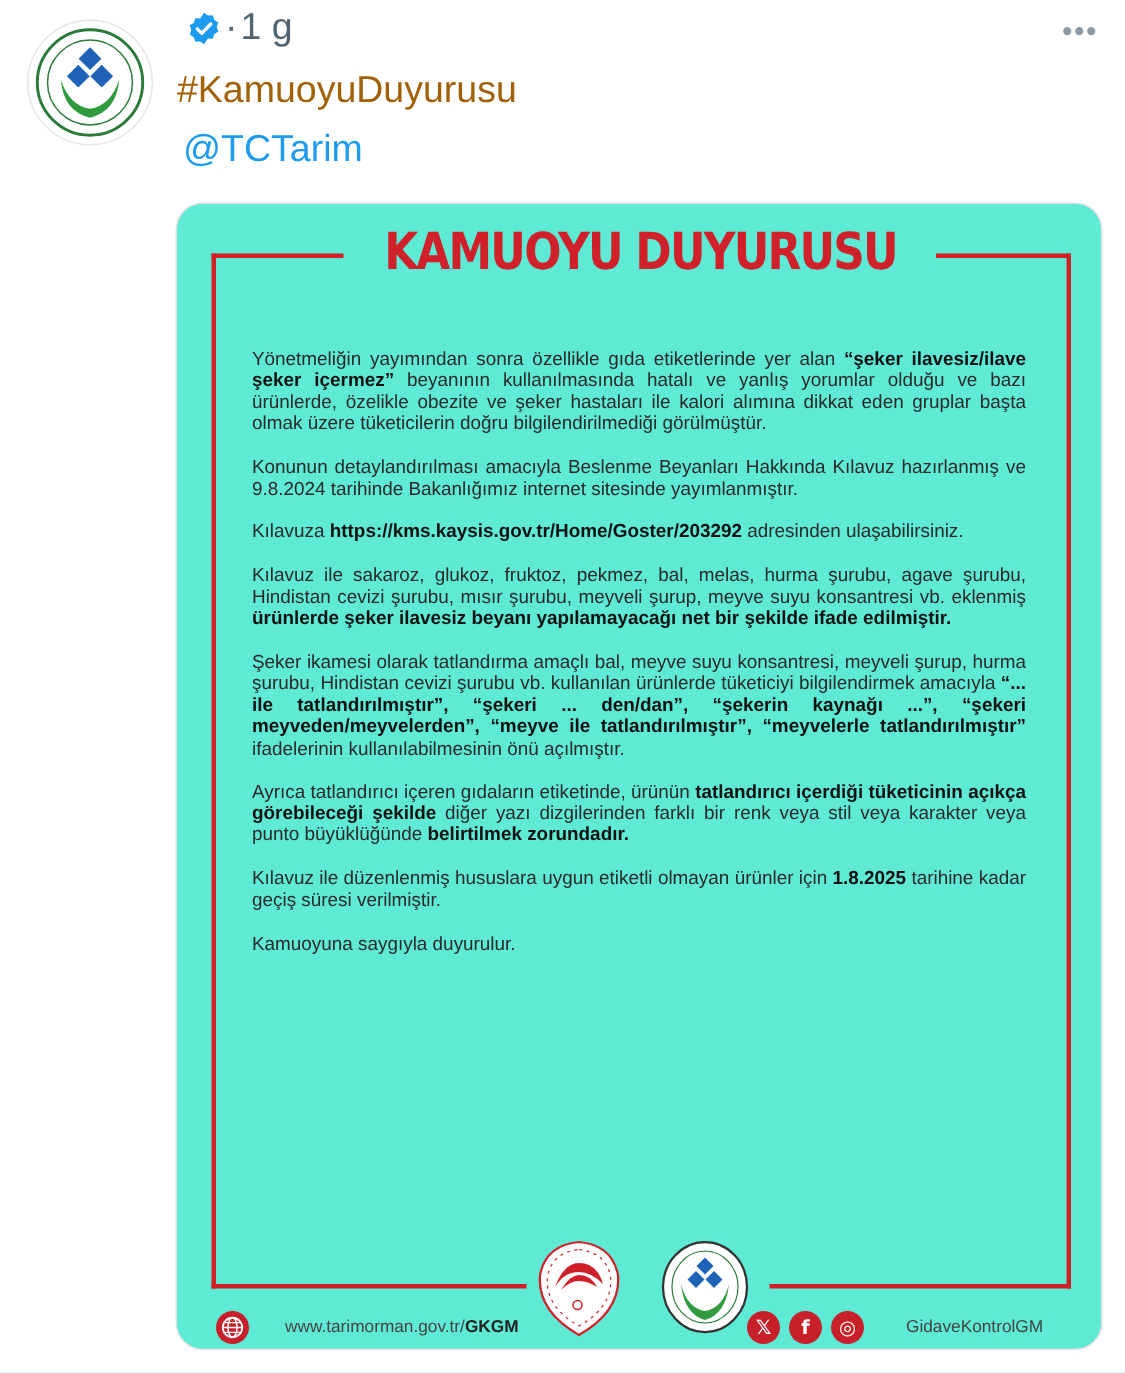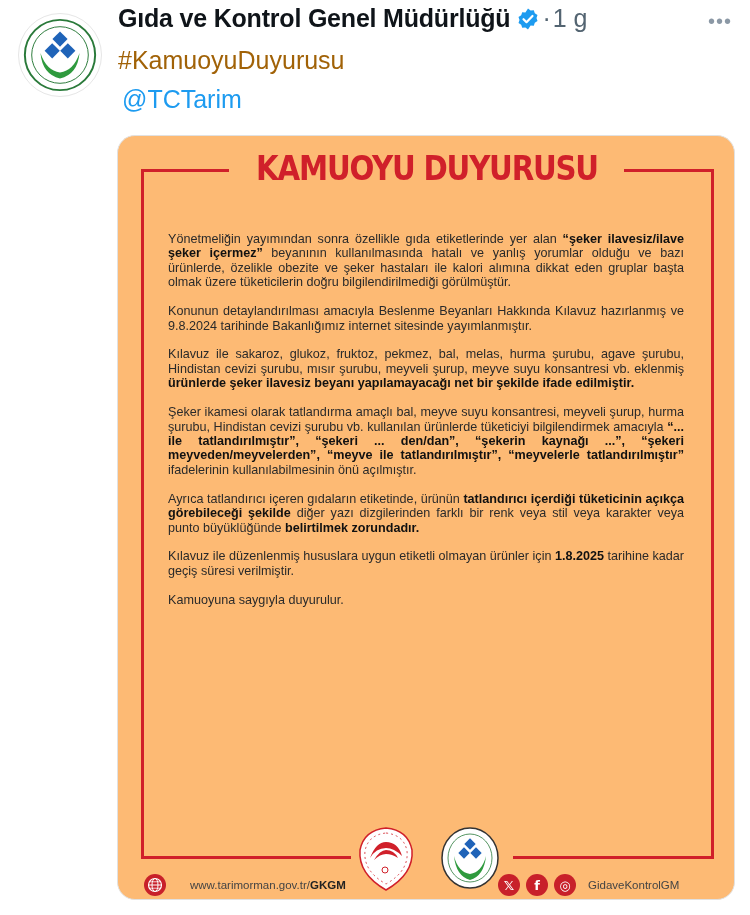--- a/index.html
+++ b/index.html
@@ -12,21 +12,21 @@
   .header-line { position: absolute; left: 118px; top: 4px; display: flex; align-items: center; white-space: nowrap; }
   .author-name { font-weight: 700; font-size: 25px; color: #0f1419; letter-spacing: -0.2px; }
   .verified { width: 24px; height: 24px; margin-left: 6px; }
   .dot-sep { font-size: 25px; color: #536471; margin-left: 2px; }
   .time { font-size: 25px; color: #536471; margin-left: 2px; text-align: right; }
   .more { position: absolute; right: 18px; top: 10px; font-size: 20px; color: #8b98a5; letter-spacing: 1px; }
 
   .hashtag { position: absolute; left: 118px; top: 46px; font-size: 25px; color: #a16207; }
   .mention { position: absolute; left: 122px; top: 85px; font-size: 25px; color: #1d9bf0; }
 
-  .card { position: absolute; left: 117px; top: 135px; width: 618px; height: 765px; border: 1px solid #e1e1e1; border-radius: 18px; background: #fdba74; overflow: hidden; }
+  .card { position: absolute; left: 117px; top: 135px; width: 618px; height: 765px; border: 1px solid #e1e1e1; border-radius: 18px; background: #5eead4; overflow: hidden; }
   .frame-top-left { position: absolute; left: 23px; top: 33px; width: 88px; height: 3px; background: #d0202a; }
   .frame-top-right { position: absolute; left: 506px; top: 33px; width: 90px; height: 3px; background: #d0202a; }
   .frame-left { position: absolute; left: 23px; top: 33px; width: 3px; height: 690px; background: #d0202a; }
   .frame-right { position: absolute; left: 593px; top: 33px; width: 3px; height: 690px; background: #d0202a; }
   .frame-bottom-left { position: absolute; left: 23px; top: 720px; width: 210px; height: 3px; background: #d0202a; }
   .frame-bottom-right { position: absolute; left: 395px; top: 720px; width: 201px; height: 3px; background: #d0202a; }
 
   .announce-title { position: absolute; left: 0; width: 618px; top: 12px; text-align: center; font-family: "DejaVu Sans", sans-serif; font-weight: 700; font-size: 34px; color: #d0202a; letter-spacing: -1.4px; transform: scaleX(0.86); }
   .subtitle { position: absolute; left: 0; width: 618px; top: 70px; text-align: center; font-weight: 700; font-size: 12.5px; color: #222; }
 
@@ -37,39 +37,38 @@
   .footer-web { position: absolute; left: 26px; top: 738px; display: flex; align-items: center; }
   .globe-icon { width: 22px; height: 22px; border-radius: 50%; background: #c8202a; display: flex; align-items: center; justify-content: center; }
   .web-text { margin-left: 24px; font-size: 11.5px; color: #444; }
   .web-text b { color: #222; }
 
   .seal-ministry { position: absolute; left: 238px; top: 690px; width: 60px; height: 66px; }
   .seal-gkgm { position: absolute; left: 322px; top: 690px; width: 60px; height: 64px; }
 
   .footer-social { position: absolute; left: 380px; top: 738px; display: flex; align-items: center; }
   .soc { width: 22px; height: 22px; border-radius: 50%; background: #c8202a; color: #fff; font-weight: 700; font-size: 13px; display: flex; align-items: center; justify-content: center; margin-right: 6px; font-family: "DejaVu Sans", sans-serif; }
-  .social-handle { margin-left: 6px; font-size: 11.5px; color: #444; }
+  .social-handle { margin-left: 22px; font-size: 11.5px; color: #444; }
 </style>
 </head>
 <body>
 
 <div>
   <div class="avatar">
     <svg viewBox="0 0 84 84">
       <circle cx="42" cy="42" r="36" fill="#fff" stroke="#2a7a3a" stroke-width="2"></circle>
       <circle cx="42" cy="42" r="29" fill="none" stroke="#2a7a3a" stroke-width="1"></circle>
       <path d="M22 40 Q24 62 42 66 Q60 62 62 40 Q56 58 42 60 Q28 58 22 40 Z" fill="#2f9a3e"></path>
       <rect x="37" y="20" width="11" height="11" fill="#1f63b8" transform="rotate(45 42 25)"></rect>
       <rect x="29" y="32" width="11" height="11" fill="#1f63b8" transform="rotate(45 34 37)"></rect>
       <rect x="45" y="32" width="11" height="11" fill="#1f63b8" transform="rotate(45 50 37)"></rect>
     </svg>
   </div>
 
   <div class="header-line">
-    <span class="author-name">Gıda ve Kontrol Genel Müdürlüğü</span>
     <svg class="verified" viewBox="0 0 24 24">
       <path d="M12 1.5l2.6 1.9 3.2-.2 1 3 2.7 1.8-1 3 1 3-2.7 1.8-1 3-3.2-.2L12 22.5l-2.6-1.9-3.2.2-1-3-2.7-1.8 1-3-1-3 2.7-1.8 1-3 3.2.2z" fill="#1d9bf0"></path>
       <path d="M7.5 12.2l3 3 6-6.2" fill="none" stroke="#fff" stroke-width="2.2" stroke-linecap="round" stroke-linejoin="round"></path>
     </svg>
     <span class="dot-sep">·</span>
     <span class="time">1 g</span>
   </div>
   <span class="more">•••</span>
 
   <div class="hashtag">#KamuoyuDuyurusu</div>
@@ -81,20 +80,21 @@
     <div class="frame-left"></div>
     <div class="frame-right"></div>
     <div class="frame-bottom-left"></div>
     <div class="frame-bottom-right"></div>
 
     <div class="announce-title">KAMUOYU DUYURUSU</div>
 
     <div class="body-text" id="body-text">
         <p><span>Yönetmeliğin yayımından sonra özellikle gıda etiketlerinde yer alan </span><b>“şeker ilavesiz/ilave şeker içermez”</b><span> beyanının kullanılmasında hatalı ve yanlış yorumlar olduğu ve bazı ürünlerde, özelikle obezite ve şeker hastaları ile kalori alımına dikkat eden gruplar başta olmak üzere tüketicilerin doğru bilgilendirilmediği görülmüştür.</span></p>
         <p><span>Konunun detaylandırılması amacıyla Beslenme Beyanları Hakkında Kılavuz hazırlanmış ve 9.8.2024 tarihinde Bakanlığımız internet sitesinde yayımlanmıştır.</span></p>
+        <p><span>Kılavuza </span><b>https://kms.kaysis.gov.tr/Home/Goster/203292</b><span> adresinden ulaşabilirsiniz.</span></p>
         <p><span>Kılavuz ile sakaroz, glukoz, fruktoz, pekmez, bal, melas, hurma şurubu, agave şurubu, Hindistan cevizi şurubu, mısır şurubu, meyveli şurup, meyve suyu konsantresi vb. eklenmiş </span><b>ürünlerde şeker ilavesiz beyanı yapılamayacağı net bir şekilde ifade edilmiştir.</b></p>
         <p><span>Şeker ikamesi olarak tatlandırma amaçlı bal, meyve suyu konsantresi, meyveli şurup, hurma şurubu, Hindistan cevizi şurubu vb. kullanılan ürünlerde tüketiciyi bilgilendirmek amacıyla </span><b>“... ile tatlandırılmıştır”, “şekeri ... den/dan”, “şekerin kaynağı ...”, “şekeri meyveden/meyvelerden”, “meyve ile tatlandırılmıştır”, “meyvelerle tatlandırılmıştır”</b><span> ifadelerinin kullanılabilmesinin önü açılmıştır.</span></p>
         <p><span>Ayrıca tatlandırıcı içeren gıdaların etiketinde, ürünün </span><b>tatlandırıcı içerdiği tüketicinin açıkça görebileceği şekilde</b><span> diğer yazı dizgilerinden farklı bir renk veya stil veya karakter veya punto büyüklüğünde </span><b>belirtilmek zorundadır.</b></p>
         <p><span>Kılavuz ile düzenlenmiş hususlara uygun etiketli olmayan ürünler için </span><b>1.8.2025</b><span> tarihine kadar geçiş süresi verilmiştir.</span></p>
         <p><span>Kamuoyuna saygıyla duyurulur.</span></p>
       </div>
 
     <div class="footer-web">
       <span class="globe-icon">
         <svg width="16" height="16" viewBox="0 0 16 16">

